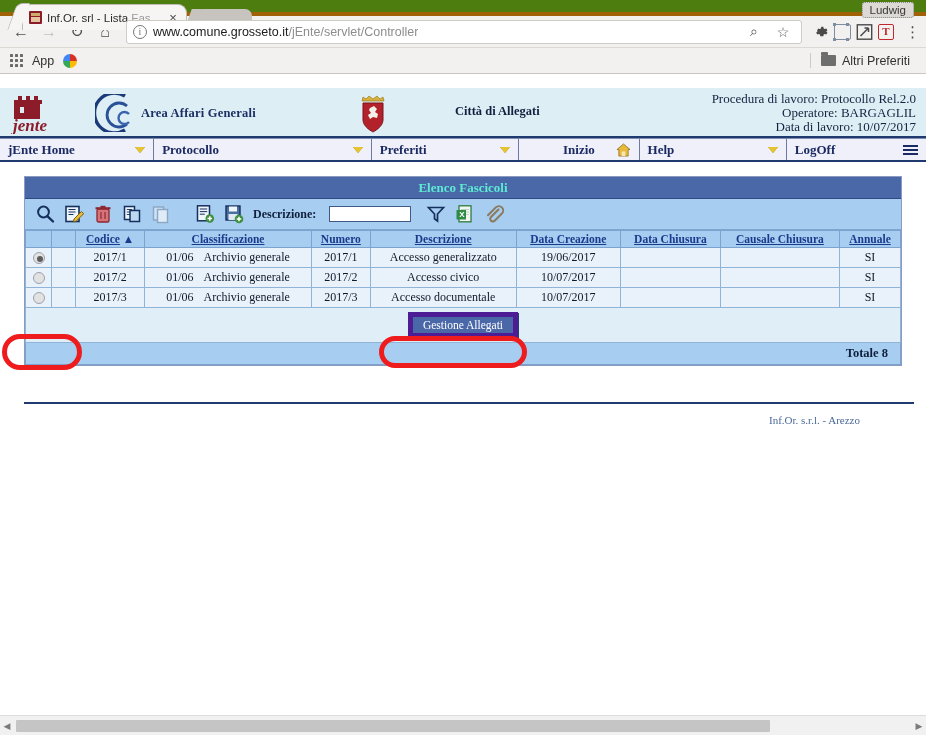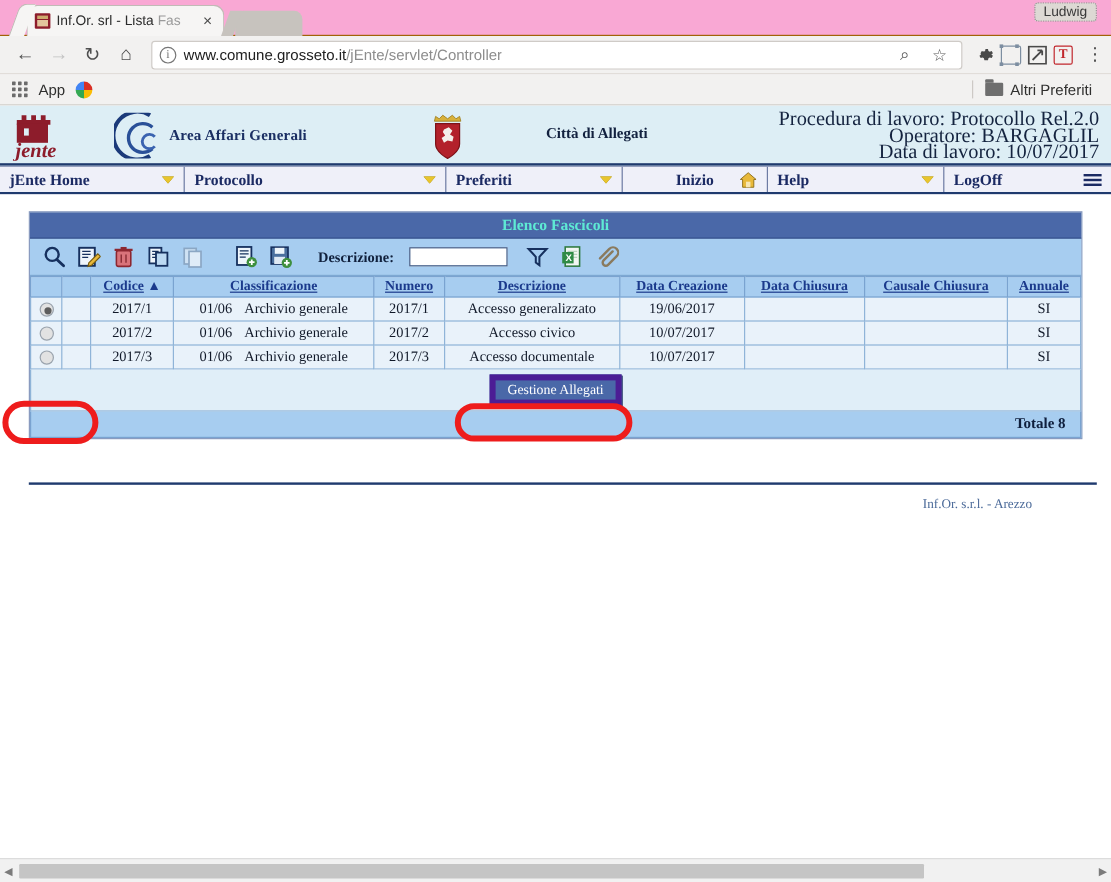--- a/index.html
+++ b/index.html
@@ -7,22 +7,22 @@
   body {
     width:926px; height:735px;
     font-family:"Liberation Sans", sans-serif;
     background:#ffffff;
     overflow:hidden;
     position:relative;
   }
 
   
   .chrome-tabstrip{
-    height:30px; background:#f9a8d4; position:relative;
-    border-bottom:1px solid #a16207;
+    height:16px; background:#4d7c0f; position:relative;
+    border-bottom:4px solid #a16207;
   }
   .tab{
     position:absolute; left:22px; top:4px; width:165px; height:26px;
     background:#f6f5f4;
     border-top-left-radius:9px; border-top-right-radius:9px;
     border:1px solid #c0bbb6; border-bottom:none;
     display:flex; align-items:center; padding:0 6px; gap:5px;
     transform:skewX(0deg);
   }
   .tab:before{
@@ -157,21 +157,21 @@
     font-family:"Liberation Serif", serif; font-weight:bold; font-size:12.5px;
     color:#1b2f63; letter-spacing:.2px;
   }
   .stemma{ position:absolute; left:358px; top:4px; width:30px;height:42px;}
   .citta{
     position:absolute; left:455px; top:16px;
     font-family:"Liberation Serif", serif; font-weight:bold; font-size:12.5px; color:#12213f;
   }
   .proc-info{
     position:absolute; right:10px; top:4px; text-align:right;
-    font-family:"Liberation Serif", serif; font-size:17px; color:#14233f; line-height:14px;
+    font-family:"Liberation Serif", serif; font-size:13px; color:#14233f; line-height:14px;
   }
 
   .menubar{
     height:24px; background:#eff0f9; display:flex; align-items:stretch;
     border-bottom:2px solid #1f3a6e; border-top:1px solid #7f8cb0;
   }
   .menu-item{
     display:flex; align-items:center; justify-content:space-between;
     border-right:1px solid #6d7ba3;
     padding:0 8px;
@@ -210,21 +210,21 @@
     border-bottom:1px solid #2e4a85;
   }
   .toolbar{
     height:31px; background:#a7cdf0; display:flex; align-items:center;
     padding:0 10px; gap:9px; border-bottom:1px solid #7ea8d2;
   }
   .tb-ico{ width:20px; height:20px; position:relative; flex:0 0 20px; }
   .tb-gap{ width:6px; }
   .desc-label{
     font-family:"Liberation Serif", serif; font-weight:bold; font-size:12px;
-    color:#10203c; margin-left:12px;
+    color:#10203c; 
   }
   .desc-input{
     width:82px; height:16px; background:#ffffff; border:1px solid #3f5a86;
     margin-left:4px; margin-right:6px;
   }
 
   table.grid{ border-collapse:collapse; width:100%; background:#eaf3fb;}
   table.grid th{
     background:#a7cdf0; height:17px;
     font-family:"Liberation Serif", serif; font-size:11.5px; font-weight:bold;

